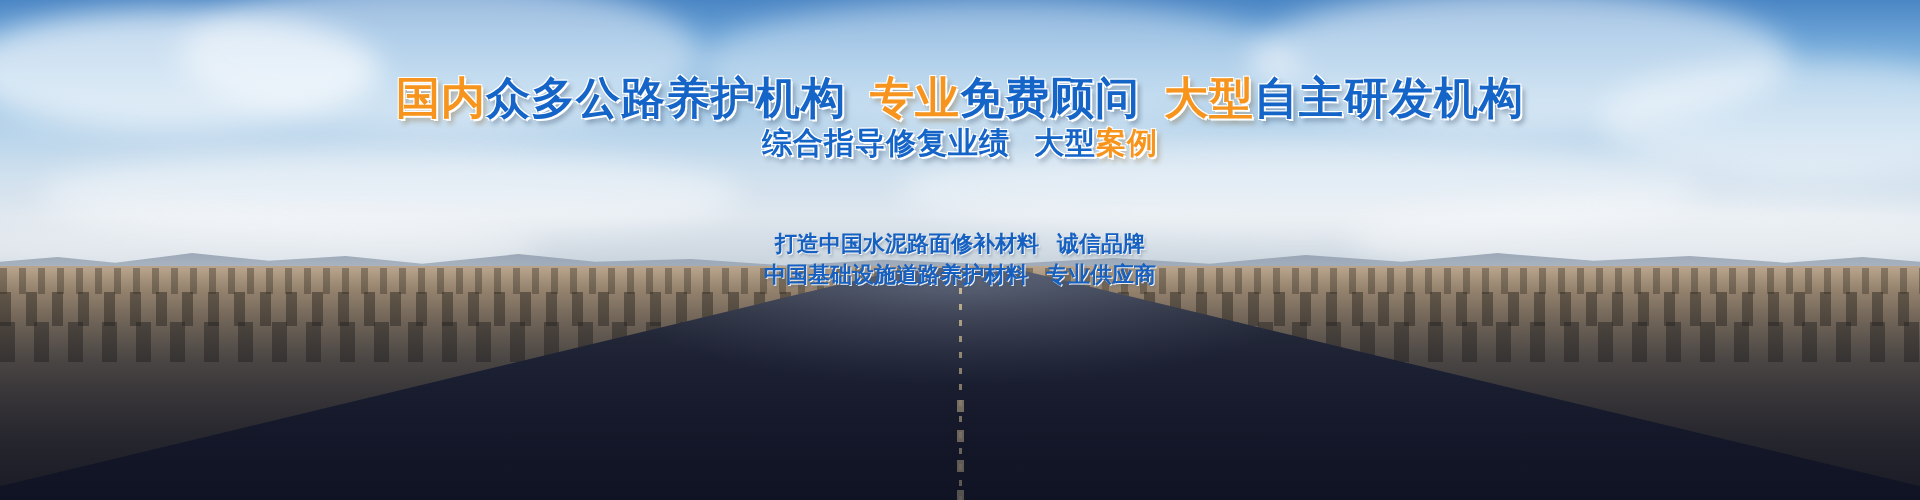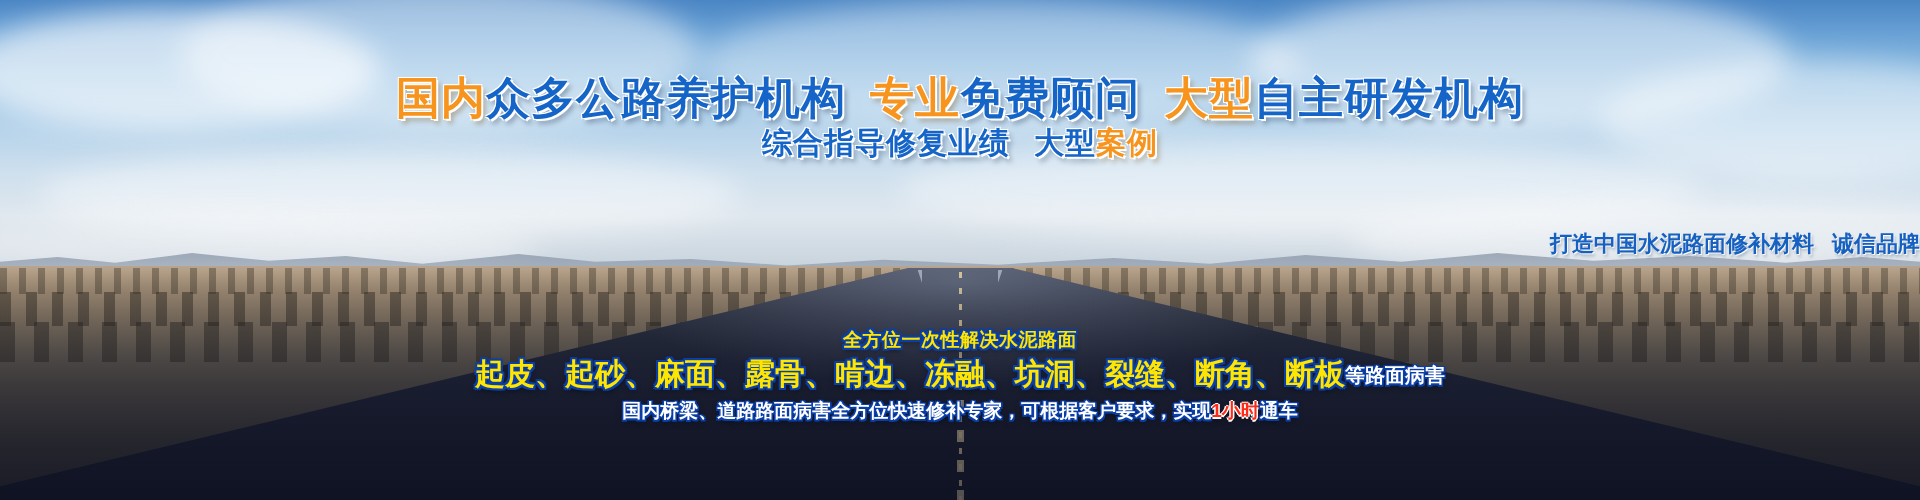--- a/index.html
+++ b/index.html
@@ -135,21 +135,21 @@
     color:#f7941d;
     text-shadow:
       2px 2px 0 #ffffff, -1px -1px 0 #ffffff,
       1px -1px 0 #ffffff, -1px 1px 0 #ffffff,
       4px 5px 5px rgba(120,80,20,.40);
   }
   .gap{display:inline-block;width:24px;}
 
   .subhead{
     position:absolute;left:0;top:192px;width:100%;
-    text-align:right;
+    text-align:center;
     font-size:22px;font-weight:bold;line-height:1.42;
     color:#1560c0;
     white-space:nowrap;
     text-shadow:1px 1px 0 rgba(255,255,255,.9), 2px 3px 3px rgba(60,80,110,.32);
   }
   .subhead .sgap{display:inline-block;width:18px;}
 
   .lower{
     position:absolute;left:0;top:292px;width:100%;
     text-align:center;white-space:nowrap;
@@ -234,22 +234,18 @@
   <div class="content">
 
     <div class="headline">
       <div class="ln1"><span class="orange">国内</span><span class="blue">众多公路养护机构</span><span class="gap"></span><span class="orange">专业</span><span class="blue">免费顾问</span><span class="gap"></span><span class="orange">大型</span><span class="blue">自主研发机构</span></div>
 
       <div class="ln2"><span class="blue">综合指导修复业绩</span><span class="gap"></span><span class="blue">大型</span><span class="orange">案例</span></div>
     </div>
 
     <div class="subhead">
       <div><span>打造中国水泥路面修补材料</span><span class="sgap"></span><span>诚信品牌</span></div>
+      <div><span>中国基础设施道路养护材料</span><span class="sgap"></span><span>专业供应商</span></div>
     </div>
 
-    <div class="lower">
-      <div class="l-kicker">全方位一次性解决水泥路面</div>
-      <div class="l-main"><span class="defect">起皮、起砂、麻面、露骨、啃边、冻融、坑洞、裂缝、断角、断板</span><span class="tail">等路面病害</span></div>
-      <div class="l-foot"><span>国内桥梁、道路路面病害全方位快速修补专家，可根据客户要求，实现</span><span class="hl">1小时</span><span>通车</span></div>
-    </div>
 
   </div>
 </div>
 
 </body></html>

